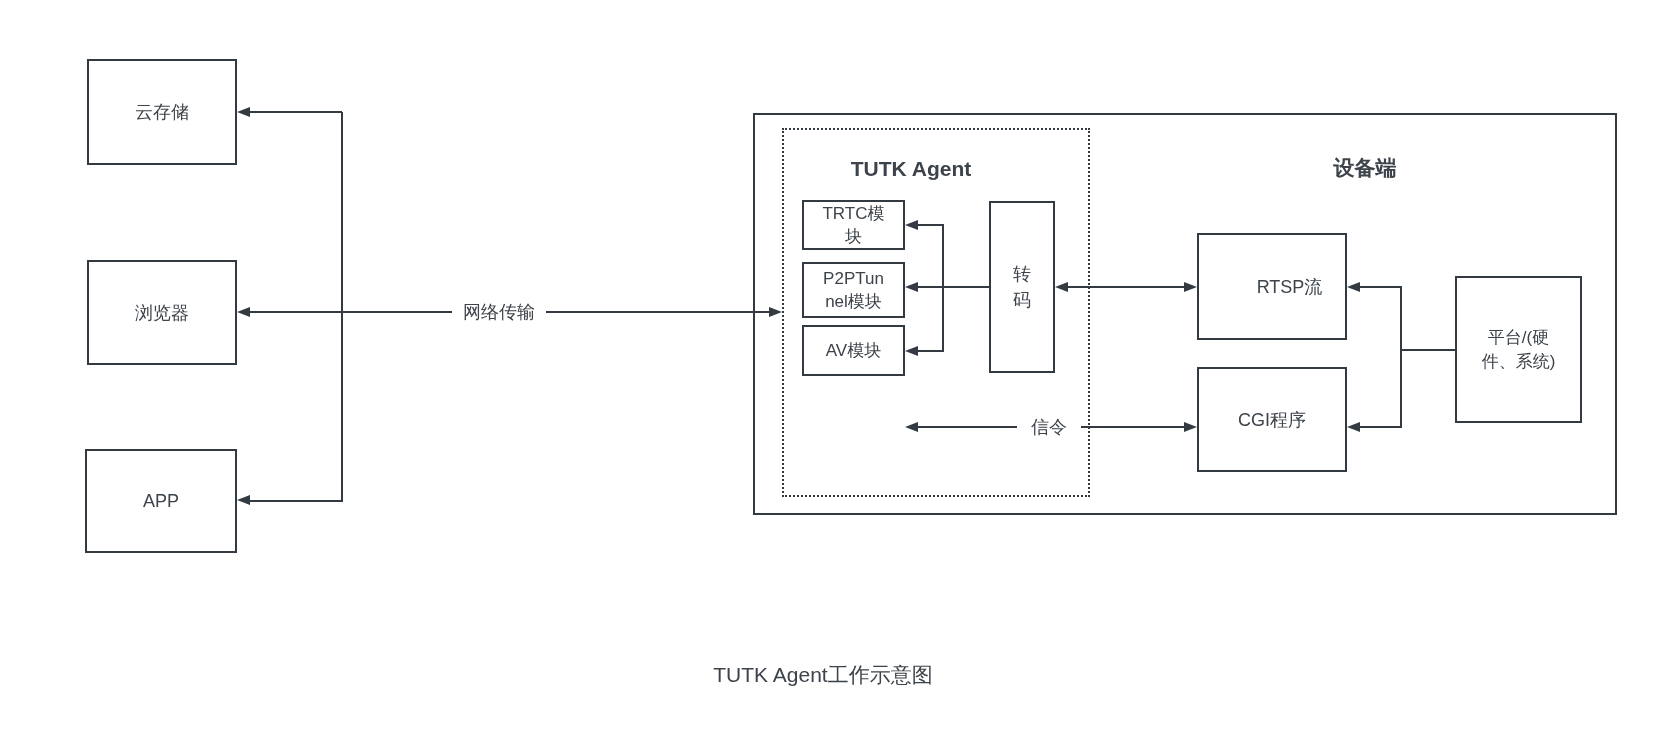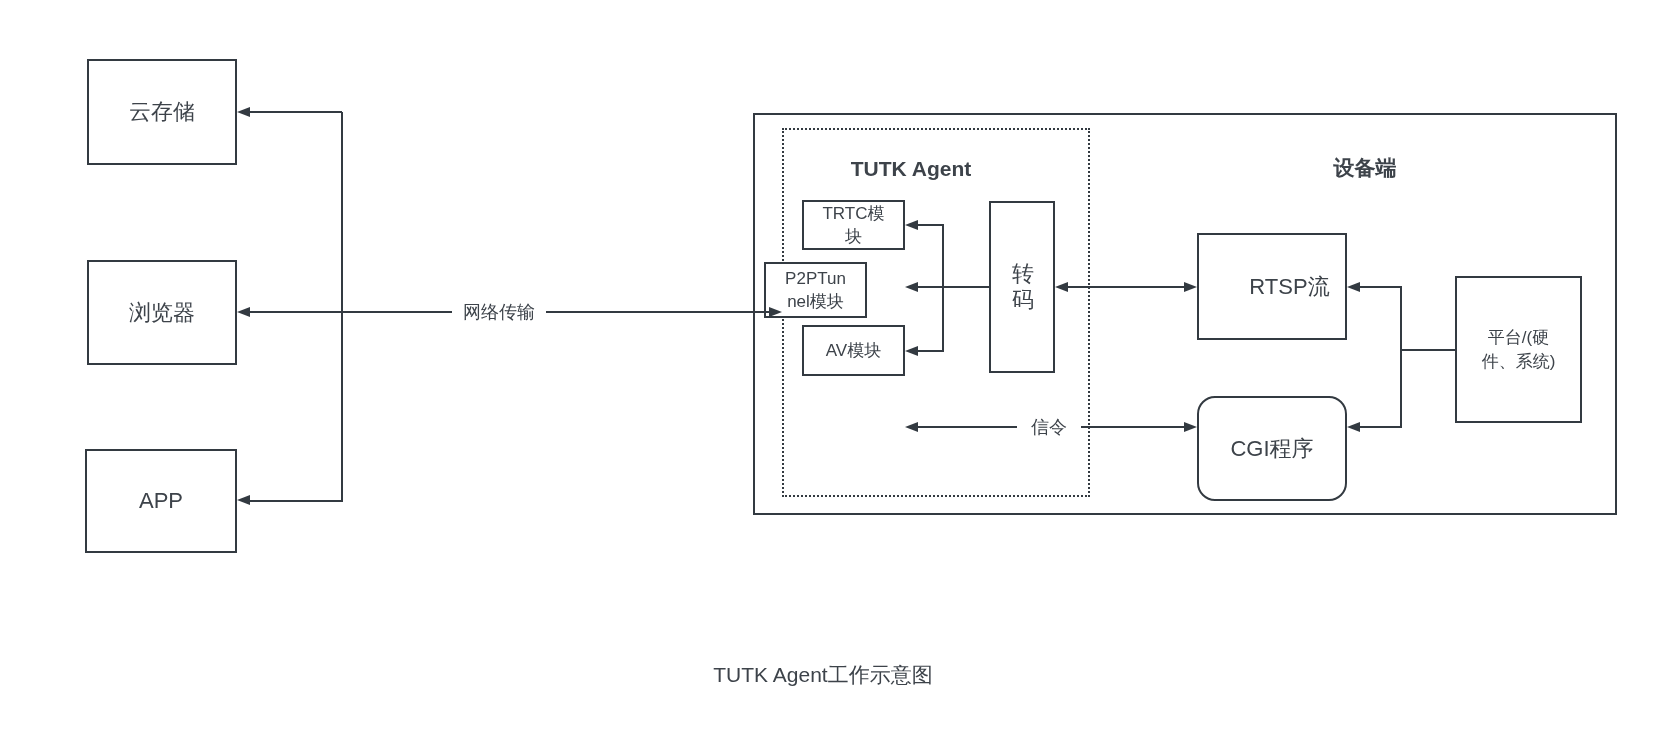--- a/index.html
+++ b/index.html
@@ -17,21 +17,21 @@
     overflow:hidden;
   }
   
   .node{
     position:absolute;
     box-sizing:border-box;
     border:2px solid var(--stroke);
     background:var(--bg);
     display:flex;align-items:center;justify-content:center;
     text-align:center;
-    font-size:22px;line-height:24px;
+    font-size:18px;line-height:24px;
   }
   .n-cloud   {left:87px;  top:59px;  width:150px; height:106px;}
   .n-browser {left:87px;  top:260px; width:150px; height:105px;}
   .n-app     {left:85px;  top:449px; width:152px; height:104px;}
 
   .container-box{
     position:absolute;box-sizing:border-box;
     border:2px solid var(--stroke);background:transparent;
   }
   .device-box{left:753px; top:113px; width:864px; height:402px;}
@@ -39,29 +39,29 @@
     left:782px; top:128px; width:308px; height:369px;
     border:2px dotted var(--stroke);
   }
 
   .module{
     font-size:17px;line-height:23px;
     padding:12px 16px;
     word-break:break-all;
   }
   .n-trtc   {left:802px; top:200px; width:103px; height:50px;}
-  .n-p2p    {left:764px; top:262px; width:103px; height:56px;}
+  .n-p2p    {left:802px; top:262px; width:103px; height:56px;}
   .n-av     {left:802px; top:325px; width:103px; height:51px;}
   .n-nebula {left:802px; top:402px; width:103px; height:51px;}
 
   .n-transcode{left:989px; top:201px; width:66px; height:172px;}
   .n-transcode span{display:inline-block;width:20px;word-break:break-all;line-height:26px;}
 
   .n-rtsp    {left:1197px; top:233px; width:150px; height:107px;padding-left:35px;}
-  .n-cgi     {left:1197px; top:396px; width:150px; height:105px;border-radius:18px;}
+  .n-cgi     {left:1197px; top:367px; width:150px; height:105px;}
   .n-platform{
     left:1455px; top:276px; width:127px; height:147px;
     font-size:17px;line-height:24px;padding:0 22px;word-break:break-all;
   }
 
   
   .grp-label{
     position:absolute;
     font-weight:bold;font-size:21px;line-height:24px;
     text-align:center;color:var(--text);

